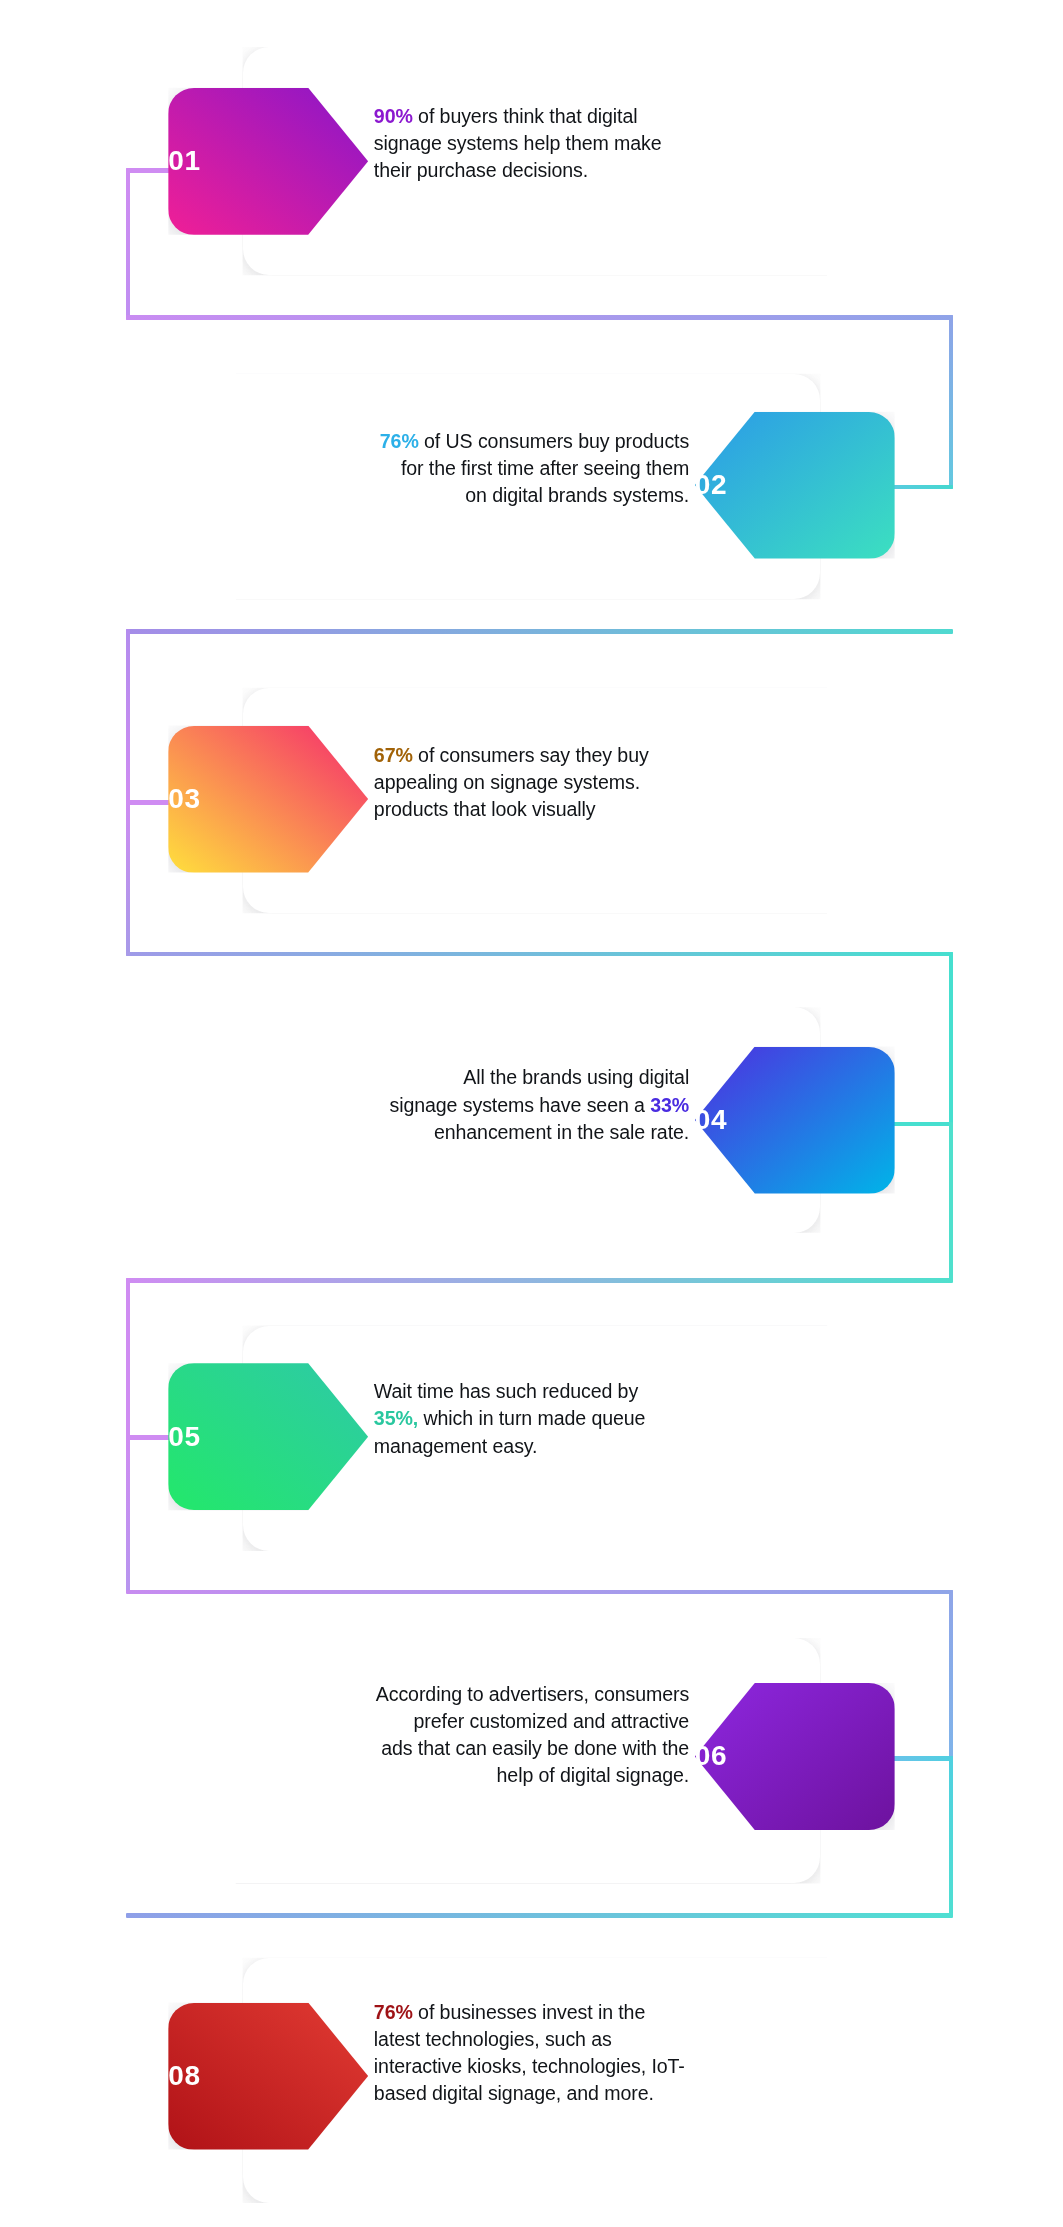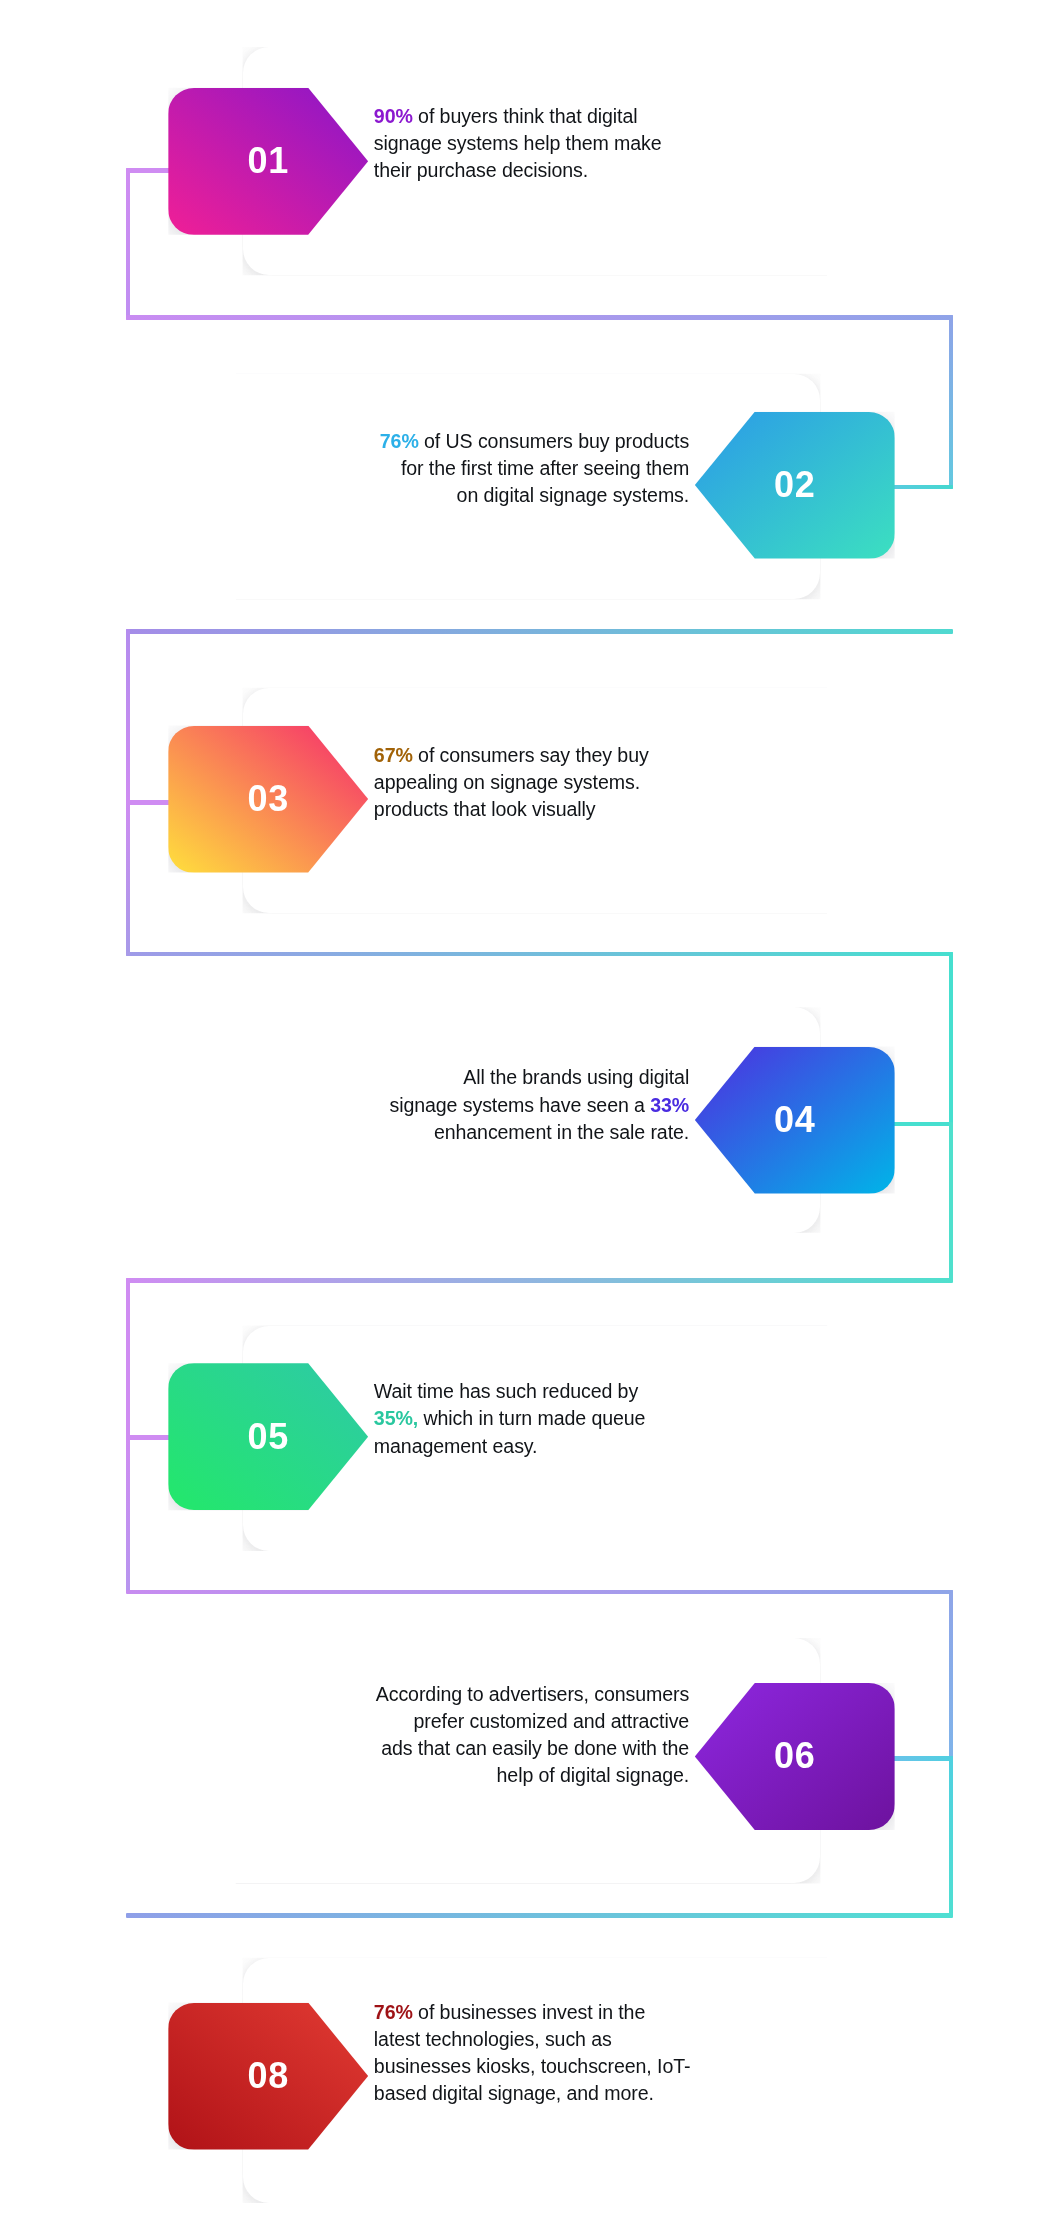--- a/index.html
+++ b/index.html
@@ -61,23 +61,23 @@
     letter-spacing: -0.1px;
     font-weight: 400;
   }
   .card-text .pct { font-weight: 700; }
 
   
   .badge {
     position: absolute;
     display: flex;
     align-items: center;
-    justify-content: center;
+    justify-content: flex-start;
     color: #ffffff;
-    font-size: 36px;
+    font-size: 28px;
     font-weight: 700;
     letter-spacing: 0.6px;
     filter: drop-shadow(0 5px 12px rgba(90,90,110,0.25));
   }
   
   .badge-tip-right {
     clip-path: polygon(
       0% 0%,
       70% 0%,
       100% 50%,
@@ -131,21 +131,21 @@
       <div>signage systems help them make</div>
       <div>their purchase decisions.</div>
     </div>
     <div class="badge badge-tip-right" style="width: 199.758px; height: 146.965px; top: 87.751px; left: 168.368px; background: linear-gradient(38deg, rgb(240, 31, 150) 0%, rgb(138, 22, 201) 100%);">
       <span>01</span>
     </div>
     <div class="card card-left-point" style="left: 71.3423px; top: 373.834px; width: 749.094px; height: 225.442px;"></div>
     <div class="card-text" style="top: 428.054px; width: 428.054px; text-align: right; left: 261.113px;">
       <div><span class="pct" style="color: rgb(44, 176, 232);">76%</span> of US consumers buy products</div>
       <div>for the first time after seeing them</div>
-      <div>on digital signage systems.</div>
+      <div>on digital brands systems.</div>
     </div>
     <div class="badge badge-tip-left" style="width: 199.758px; height: 146.965px; top: 411.645px; left: 694.874px; background: linear-gradient(142deg, rgb(43, 154, 232) 0%, rgb(60, 224, 192) 100%);">
       <span>02</span>
     </div>
     <div class="card card-right-point" style="left: 242.564px; top: 687.74px; width: 749.094px; height: 225.442px;"></div>
     <div class="card-text" style="top: 741.96px; width: 428.054px; text-align: left; left: 373.834px;">
       <div><span class="pct" style="color: #a16207;">67%</span> of consumers say they buy</div>
       <div>appealing on signage systems.</div>
       <div>products that look visually</div>
     </div>
@@ -177,19 +177,19 @@
       <div>ads that can easily be done with the</div>
       <div>help of digital signage.</div>
     </div>
     <div class="badge badge-tip-left" style="width: 199.758px; height: 146.965px; top: 1682.96px; left: 694.874px; background: linear-gradient(142deg, rgb(142, 39, 224) 0%, rgb(109, 18, 158) 100%);">
       <span>06</span>
     </div>
     <div class="card card-right-point" style="left: 242.564px; top: 1957.63px; width: 749.094px; height: 245.417px;"></div>
     <div class="card-text" style="top: 1999.01px; width: 428.054px; text-align: left; left: 373.834px;">
       <div><span class="pct" style="color: rgb(158, 18, 22);">76%</span> of businesses invest in the</div>
       <div>latest technologies, such as</div>
-      <div>businesses kiosks, touchscreen, IoT-</div>
+      <div>interactive kiosks, technologies, IoT-</div>
       <div>based digital signage, and more.</div>
     </div>
     <div class="badge badge-tip-right" style="width: 199.758px; height: 146.965px; top: 2002.58px; left: 168.368px; background: linear-gradient(38deg, rgb(176, 18, 23) 0%, rgb(226, 59, 51) 100%);">
       <span>08</span>
     </div>
   </div>
 
 </body></html>

